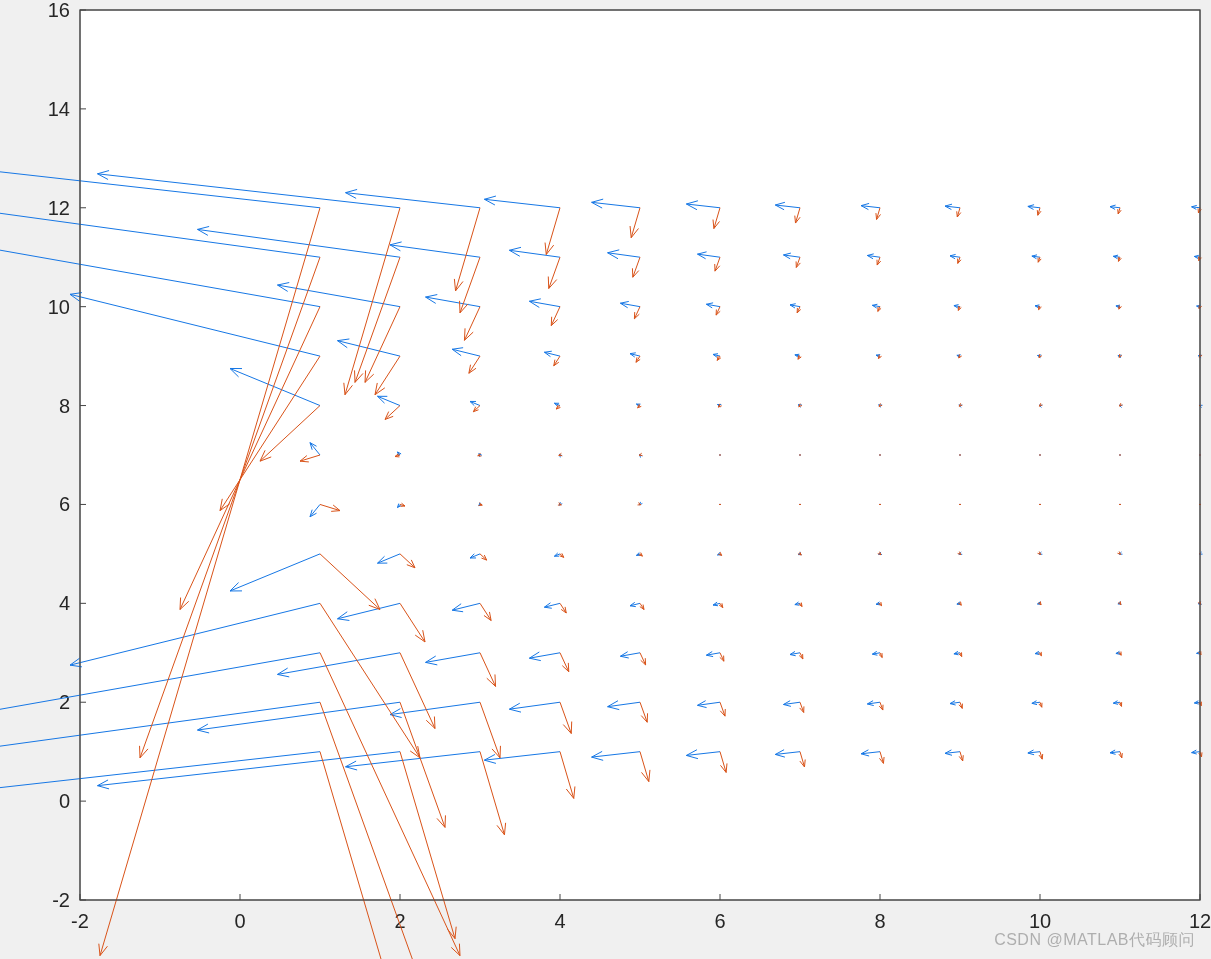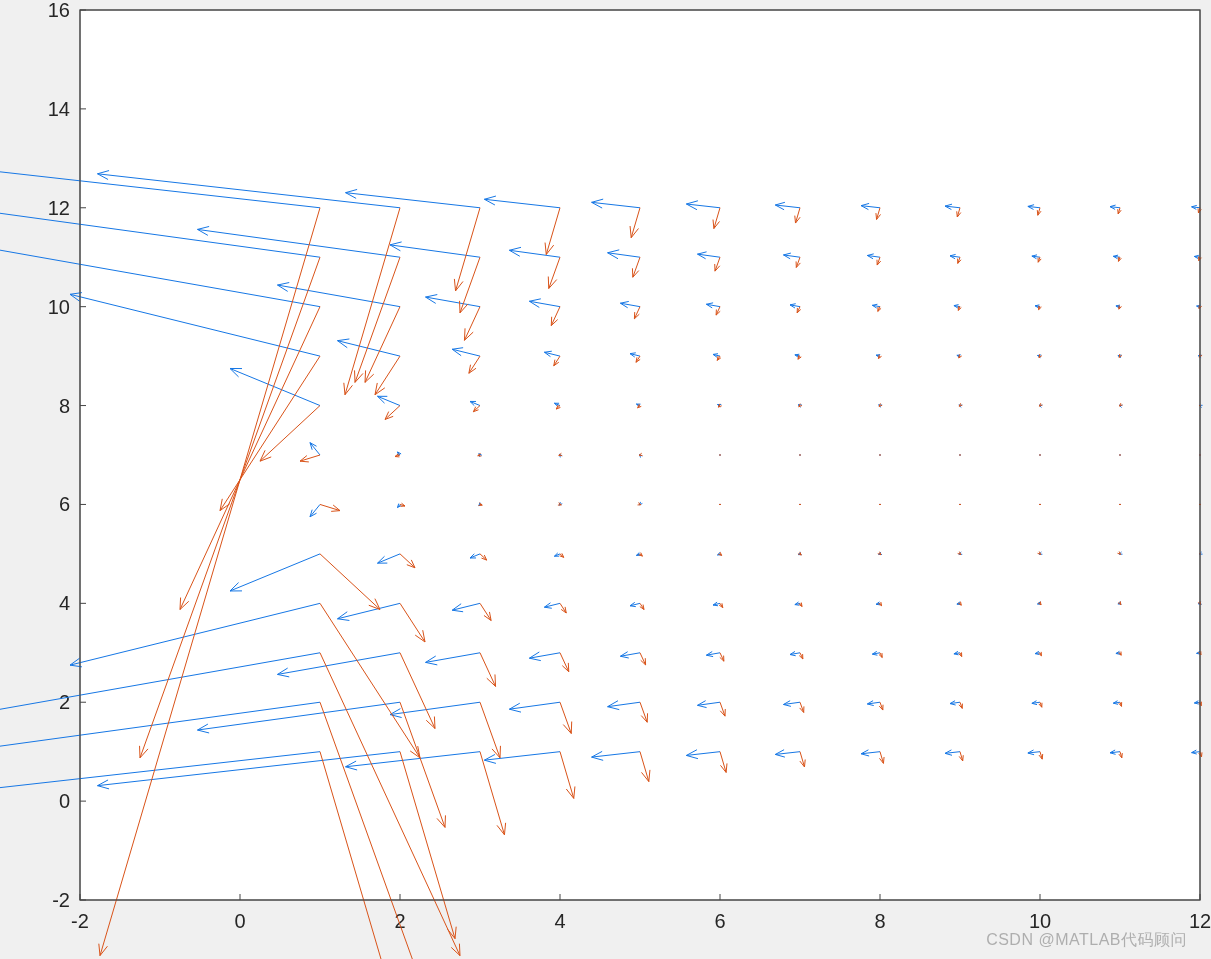--- a/index.html
+++ b/index.html
@@ -22,21 +22,21 @@
     top: 0;
     left: 0;
   }
   .tick-label {
     font-size: 20px;
     fill: #262626;
     font-family: Arial, Helvetica, sans-serif;
   }
   .watermark {
     position: absolute;
-    right: 24px;
+    right: 16px;
     bottom: 8px;
     font-size: 16px;
     color: rgba(120,120,120,0.55);
     font-family: Arial, "Microsoft YaHei", sans-serif;
     letter-spacing: 0.5px;
     user-select: none;
   }
 </style>
 </head>
 <body>

